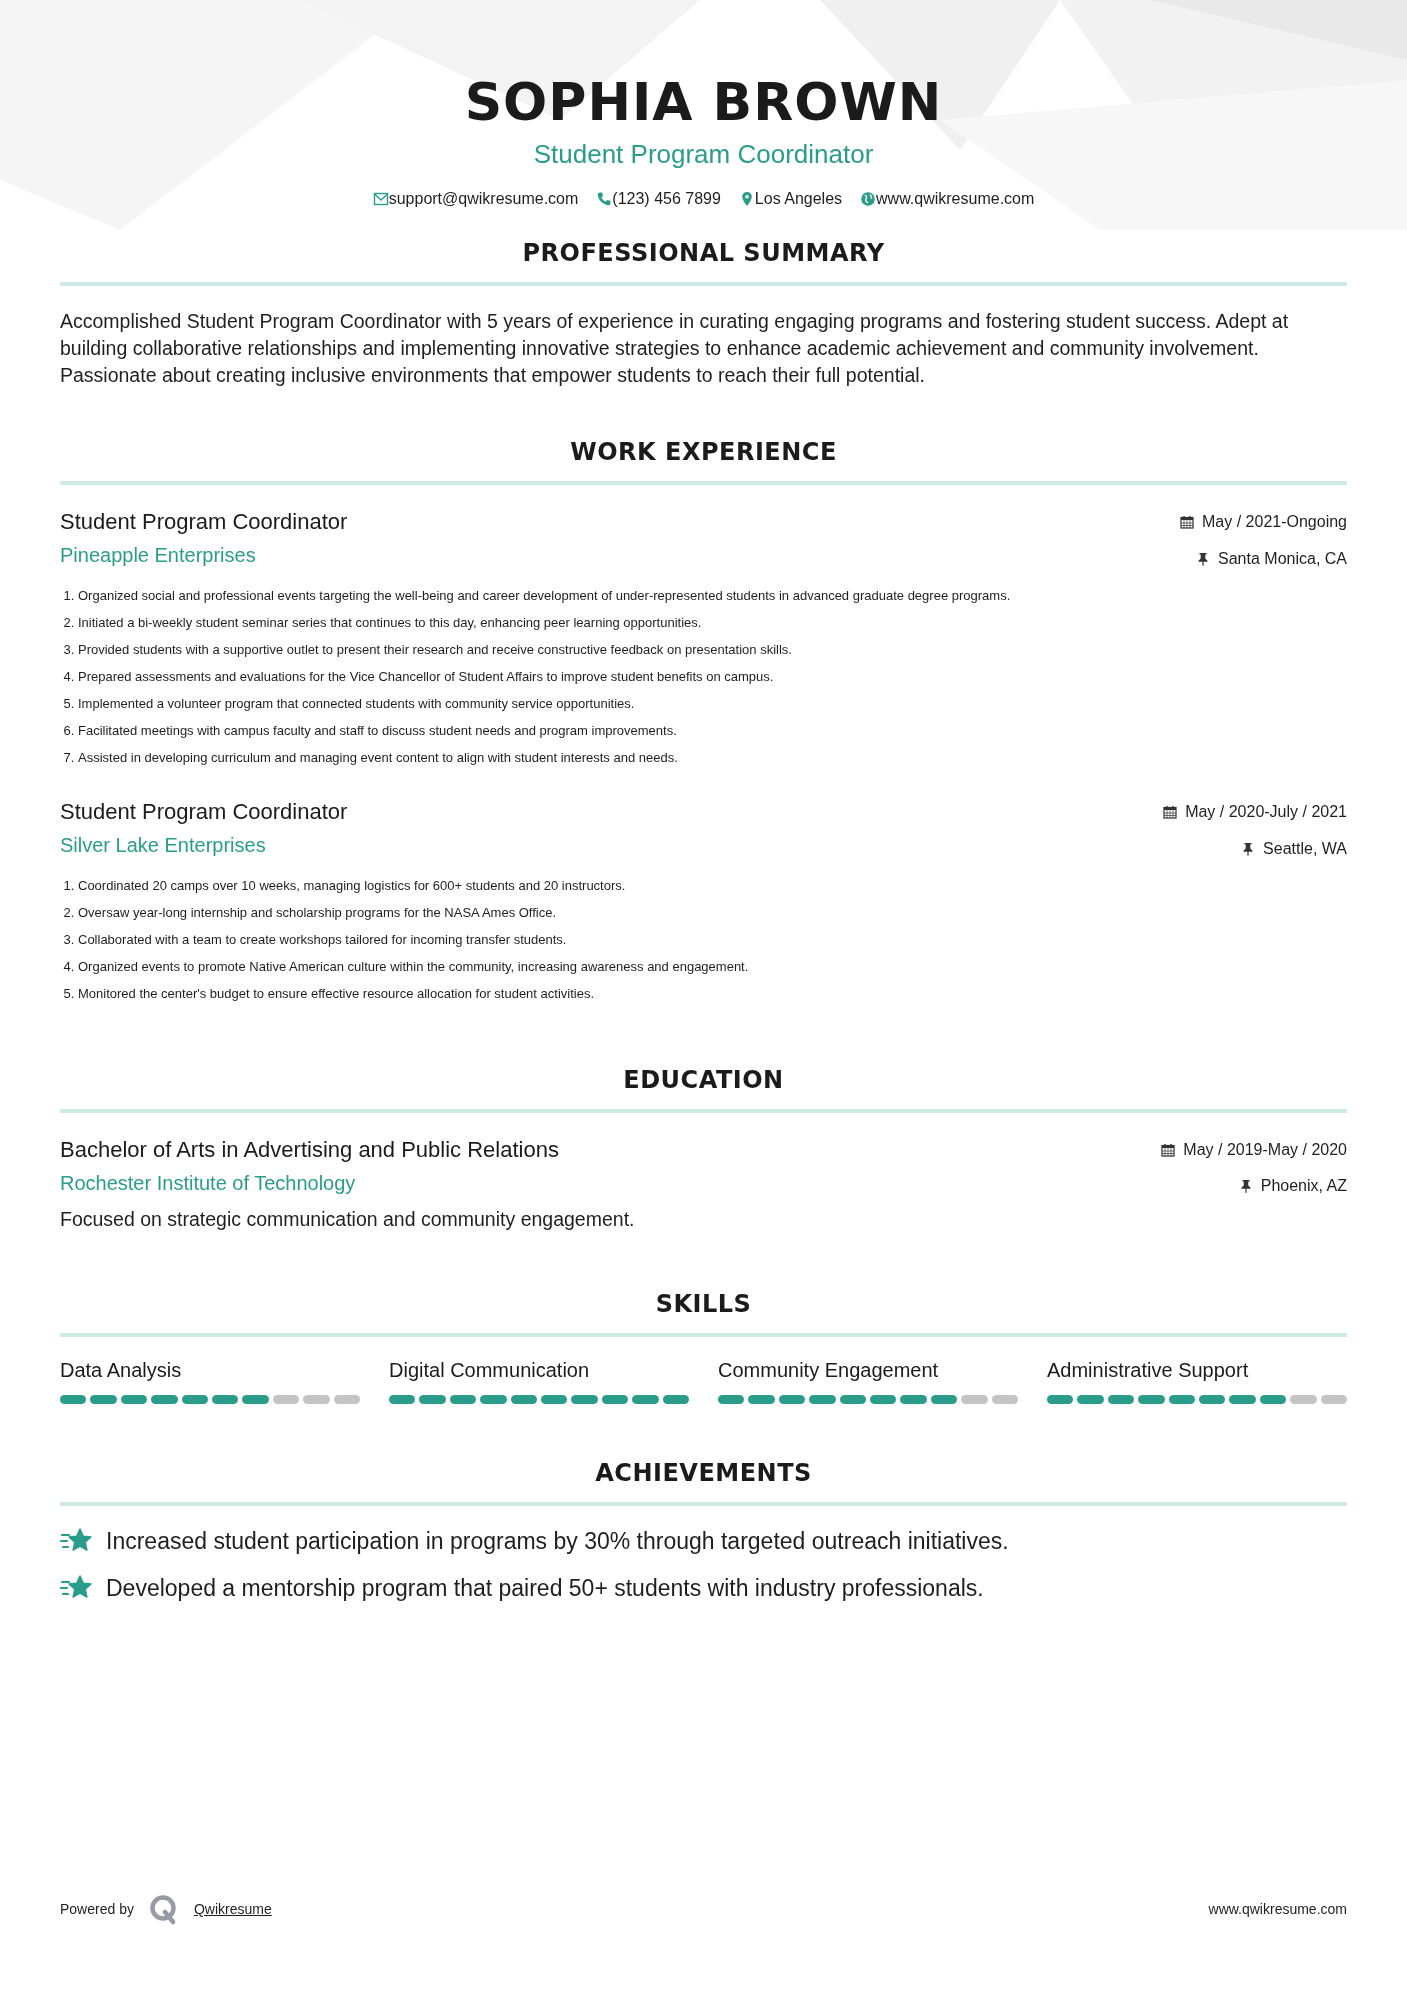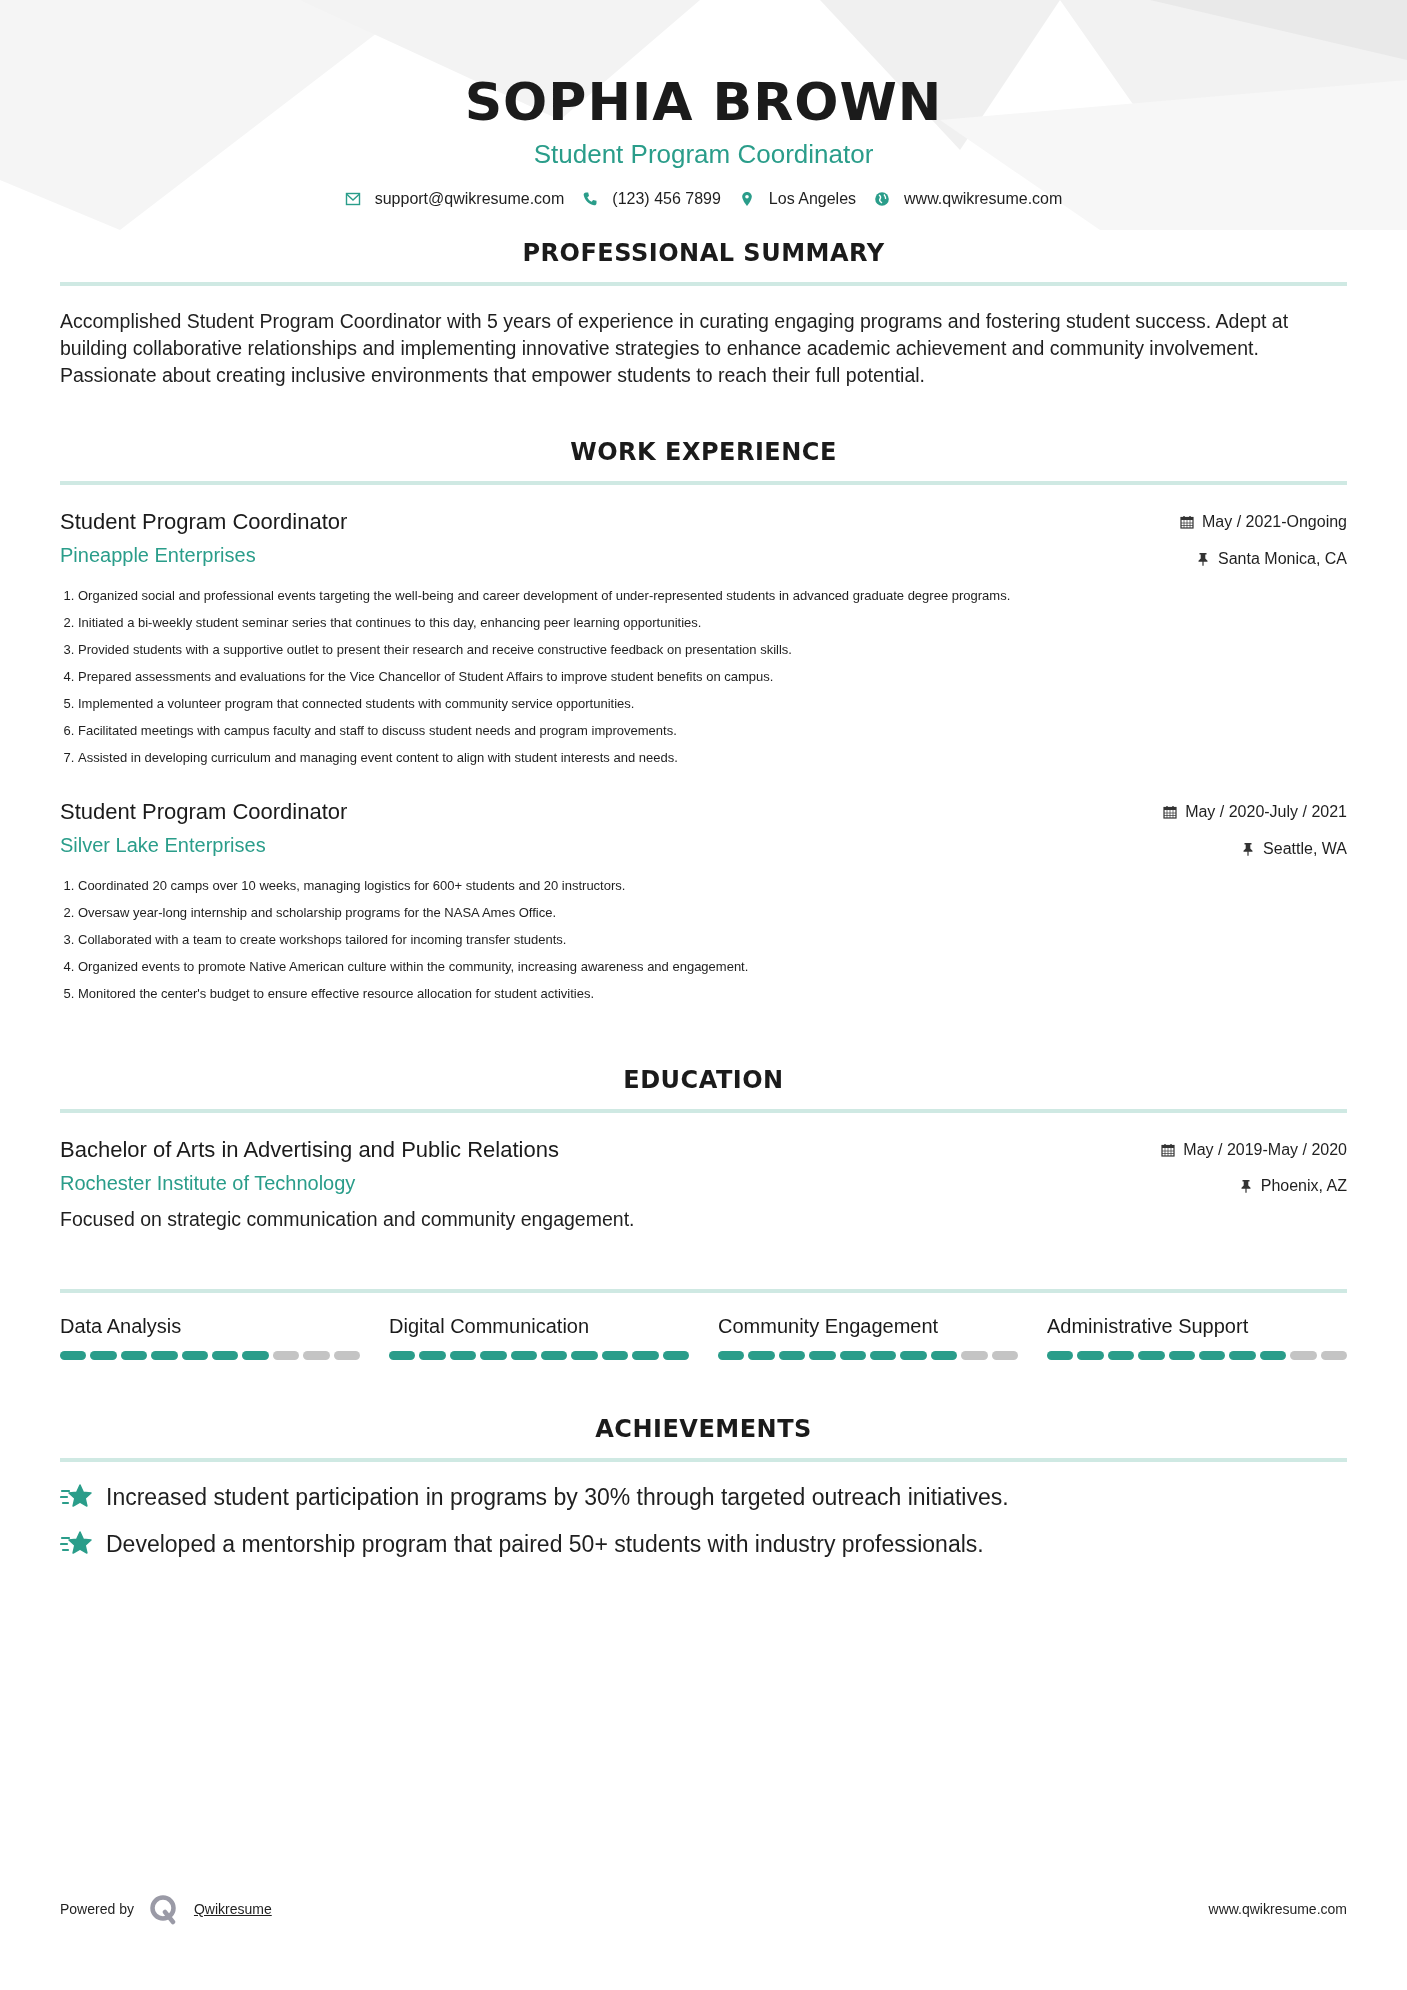--- a/index.html
+++ b/index.html
@@ -31,21 +31,21 @@
   }
   .contacts {
     margin-top: 20px;
     display: flex;
     justify-content: center;
     align-items: center;
     gap: 18px;
     font-size: 16px;
     color: #1f1f1f;
   }
-  .contact { display: flex; align-items: center; gap: 14px; }
+  .contact { display: flex; align-items: center; }
   .cicon { width: 16px; height: 16px; display: inline-block; }
 
   
   .section { margin-top: 28px; }
   .sec-title {
     text-align: center;
     font-family: "DejaVu Sans", sans-serif;
     font-weight: bold;
     font-size: 24px;
     letter-spacing: 0.5px;
@@ -269,20 +269,21 @@
               </svg>
             <span>Phoenix, AZ</span>
           </div>
         </div>
       </div>
       <div class="edu-desc">Focused on strategic communication and community engagement.</div>
     </div>
   </div>
 
   <div class="section" style="margin-top:56px;">
+    <div class="sec-title">SKILLS</div>
     <div class="sec-rule" style="margin-bottom:20px;"></div>
     <div class="skills" id="skills-wrap">
       <div class="skill">
         <div class="skill-name">Data Analysis</div>
         <div class="skill-bar">
             <span class="seg on"></span>
             <span class="seg on"></span>
             <span class="seg on"></span>
             <span class="seg on"></span>
             <span class="seg on"></span>

